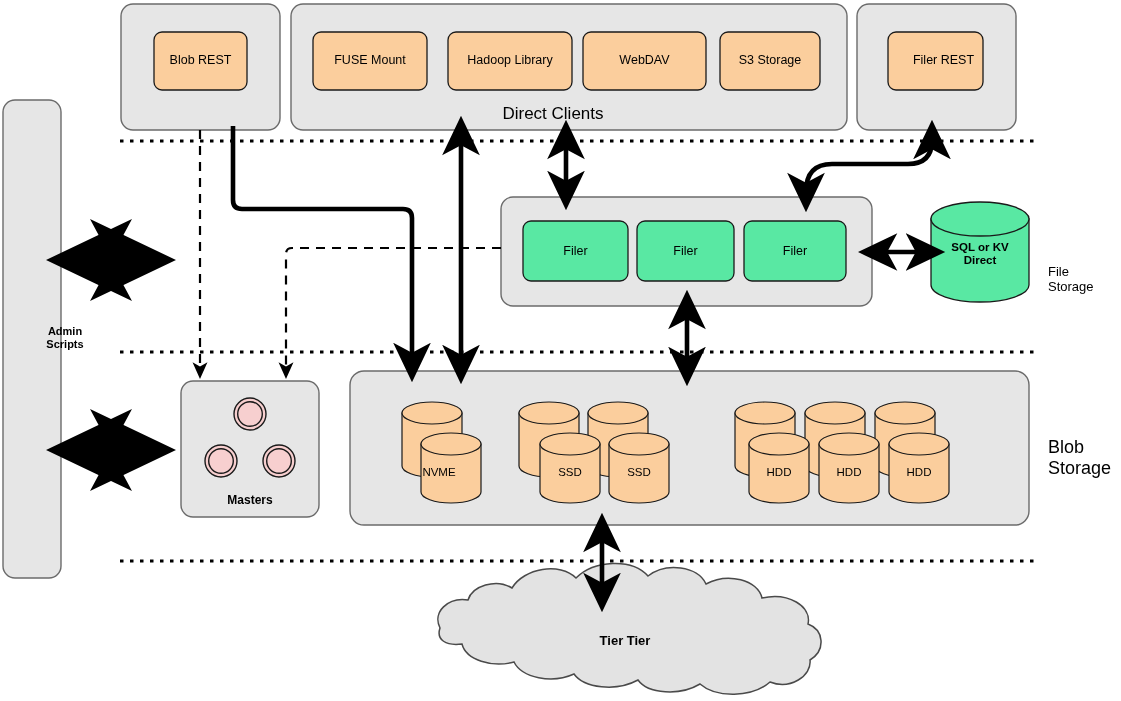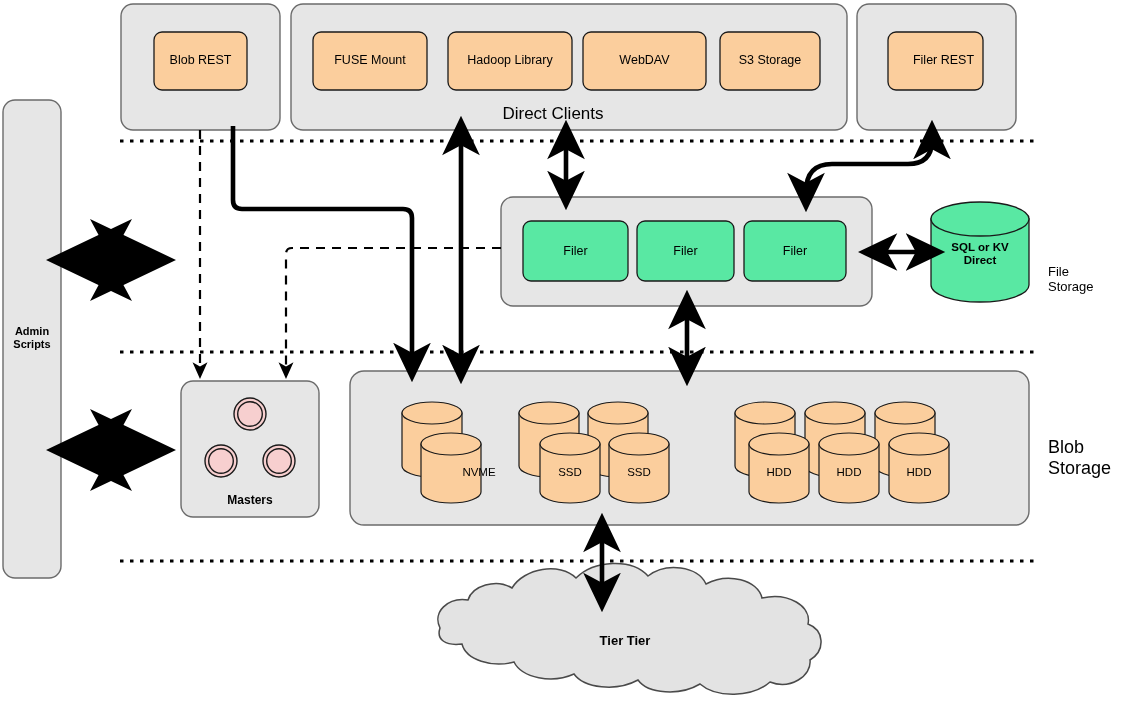--- a/index.html
+++ b/index.html
@@ -169,21 +169,21 @@
 
     <path d="M806,192 Q806,164 832,164 L908,164 Q932,164 932,140" fill="none" stroke="#000" stroke-width="4.6" stroke-linejoin="round" marker-start="url(#arrStart)" marker-end="url(#arrEnd)"></path>
 
     <line x1="878" y1="252" x2="925" y2="252" stroke="#000" stroke-width="4.6" marker-start="url(#arrStart)" marker-end="url(#arrEnd)"></line>
 
     <line x1="687" y1="310" x2="687" y2="366" stroke="#000" stroke-width="4.6" marker-start="url(#arrStart)" marker-end="url(#arrEnd)"></line>
 
     <line x1="602" y1="533" x2="602" y2="592" stroke="#000" stroke-width="4.6" marker-start="url(#arrStart)" marker-end="url(#arrEnd)"></line>
   </svg>
 
-  <div class="txt" style="left:3px;top:325px;width:58px;font-size:11px;font-weight:bold;">
+  <div class="txt" style="left:3px;top:325px;width:58px;font-size:11px;font-weight:bold;padding-left:33px;">
     <span>Admin</span><br>
     <span>Scripts</span>
   </div>
 
   <div class="txt" style="left:154px;top:53px;width:93px;font-size:12.5px;">Blob REST</div>
   <div class="txt" style="left:313px;top:53px;width:114px;font-size:12.5px;">FUSE Mount</div>
   <div class="txt" style="left:448px;top:53px;width:124px;font-size:12.5px;">Hadoop Library</div>
   <div class="txt" style="left:583px;top:53px;width:123px;font-size:12.5px;">WebDAV</div>
   <div class="txt" style="left:720px;top:53px;width:100px;font-size:12.5px;">S3 Storage</div>
   <div class="txt" style="left:888px;top:53px;width:111px;font-size:12.5px;">Filer REST</div>
@@ -203,21 +203,21 @@
     <span>File</span><br>
     <span>Storage</span>
   </div>
   <div class="txt" style="left:1048px;top:437px;width:72px;font-size:18px;text-align:left;">
     <span>Blob</span><br>
     <span>Storage</span>
   </div>
 
   <div class="txt" style="left:181px;top:494px;width:138px;font-size:12px;font-weight:bold;">Masters</div>
 
-  <div class="txt" style="left:421px;top:466px;width:36px;font-size:11.5px;margin-left:40px;">NVME</div>
+  <div class="txt" style="left:421px;top:466px;width:36px;font-size:11.5px;">NVME</div>
   <div class="txt" style="left:540px;top:466px;width:60px;font-size:11.5px;">SSD</div>
   <div class="txt" style="left:609px;top:466px;width:60px;font-size:11.5px;">SSD</div>
   <div class="txt" style="left:749px;top:466px;width:60px;font-size:11.5px;">HDD</div>
   <div class="txt" style="left:819px;top:466px;width:60px;font-size:11.5px;">HDD</div>
   <div class="txt" style="left:889px;top:466px;width:60px;font-size:11.5px;">HDD</div>
 
   <div class="txt" style="left:535px;top:634px;width:180px;font-size:13px;font-weight:bold;">Tier Tier</div>
 
 </div>
 

